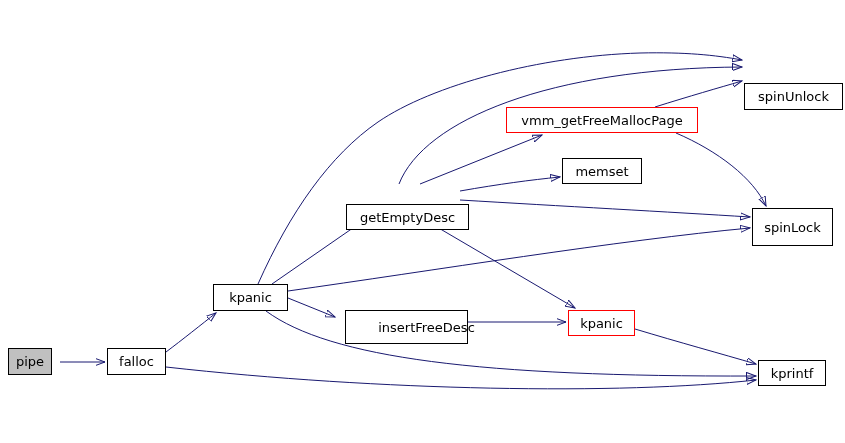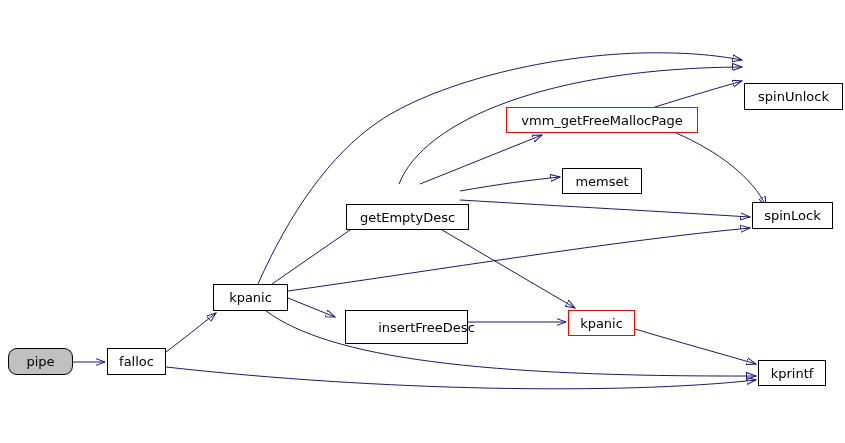--- a/index.html
+++ b/index.html
@@ -59,35 +59,35 @@
     <path marker-end="url(#arrow)" d="M460,191 C500,184 530,180 560,177"></path>
     <path marker-end="url(#arrow)" d="M460,200 C560,206 670,212 750,217"></path>
     <path marker-end="url(#arrow)" d="M399,184 C424,120 550,68 742,67"></path>
     <path marker-end="url(#arrow)" d="M408,210 L575,308"></path>
     <path marker-end="url(#arrow)" d="M460,322 H566"></path>
     <path marker-end="url(#arrow)" d="M655,107 C690,96 718,88 742,81"></path>
     <path marker-end="url(#arrow)" d="M676,133 C718,151 753,178 766,206"></path>
     <path marker-end="url(#arrow)" d="M635,329 C678,342 722,354 756,364"></path>
   </svg>
 
-  <div class="node root" style="left:8px;top:348px;width:65px;height:27px;border-radius:9px;">pipe</div>
+  <div class="node root" style="left:8px;top:348px;width:44px;height:27px;">pipe</div>
 
   <div class="node" style="left:107px;top:348px;width:59px;height:27px;">falloc</div>
 
   <div class="node" style="left:213px;top:284px;width:75px;height:27px;">kpanic</div>
 
   <div class="node" style="left:346px;top:184px;width:123px;height:26px;margin-top:20px;">getEmptyDesc</div>
 
   <div class="node" style="left:345px;top:310px;width:123px;height:34px;padding-left:40px;">insertFreeDesc</div>
 
   <div class="node highlighted" style="left:506px;top:107px;width:192px;height:26px;">vmm_getFreeMallocPage</div>
 
-  <div class="node" style="left:562px;top:168px;width:80px;height:26px;">memset</div>
+  <div class="node" style="left:562px;top:158px;width:80px;height:26px;">memset</div>
 
   <div class="node" style="left:744px;top:55px;width:99px;height:27px;margin-top:28px;">spinUnlock</div>
 
-  <div class="node" style="left:752px;top:202px;width:81px;height:27px;">spinLock</div>
+  <div class="node" style="left:752px;top:208px;width:81px;height:38px;">spinLock</div>
 
   <div class="node highlighted" style="left:568px;top:310px;width:67px;height:26px;">kpanic</div>
 
   <div class="node" style="left:758px;top:360px;width:68px;height:26px;">kprintf</div>
 
 </div>
 
 </body></html>

